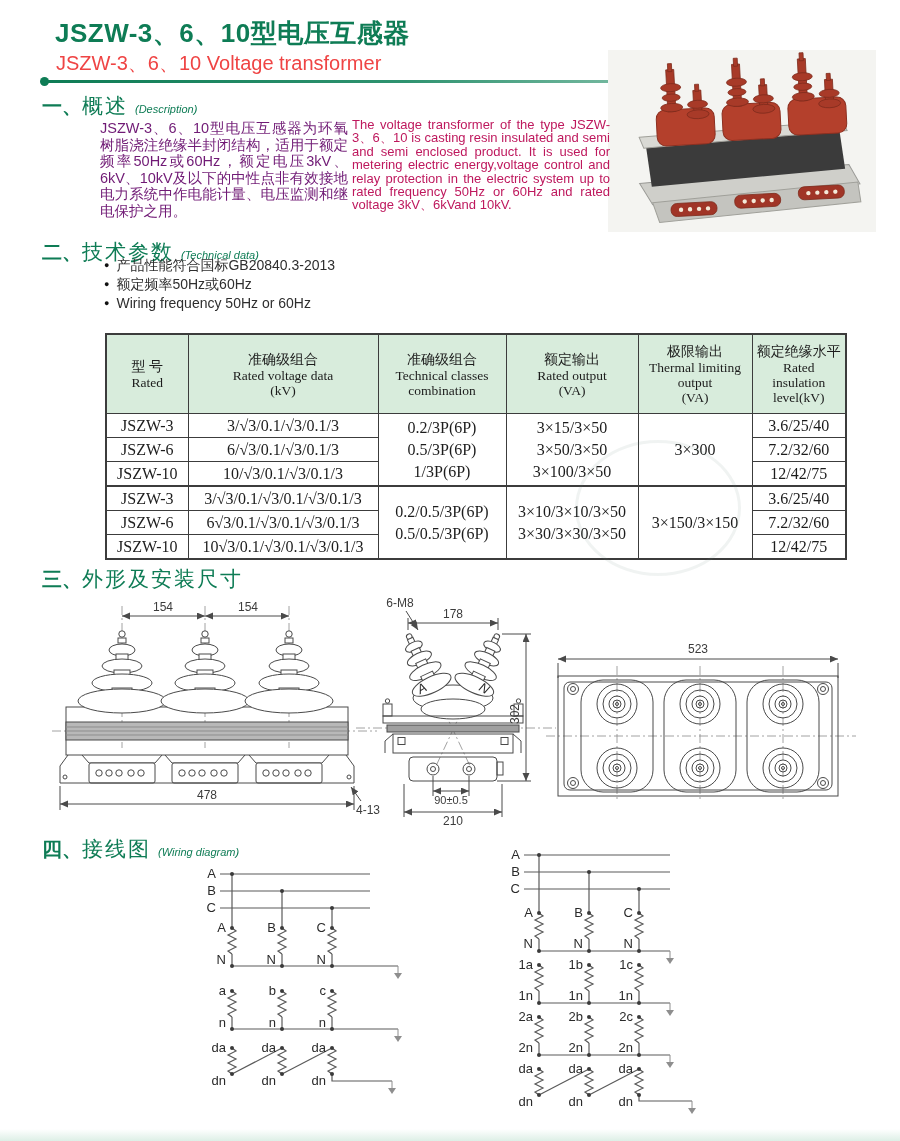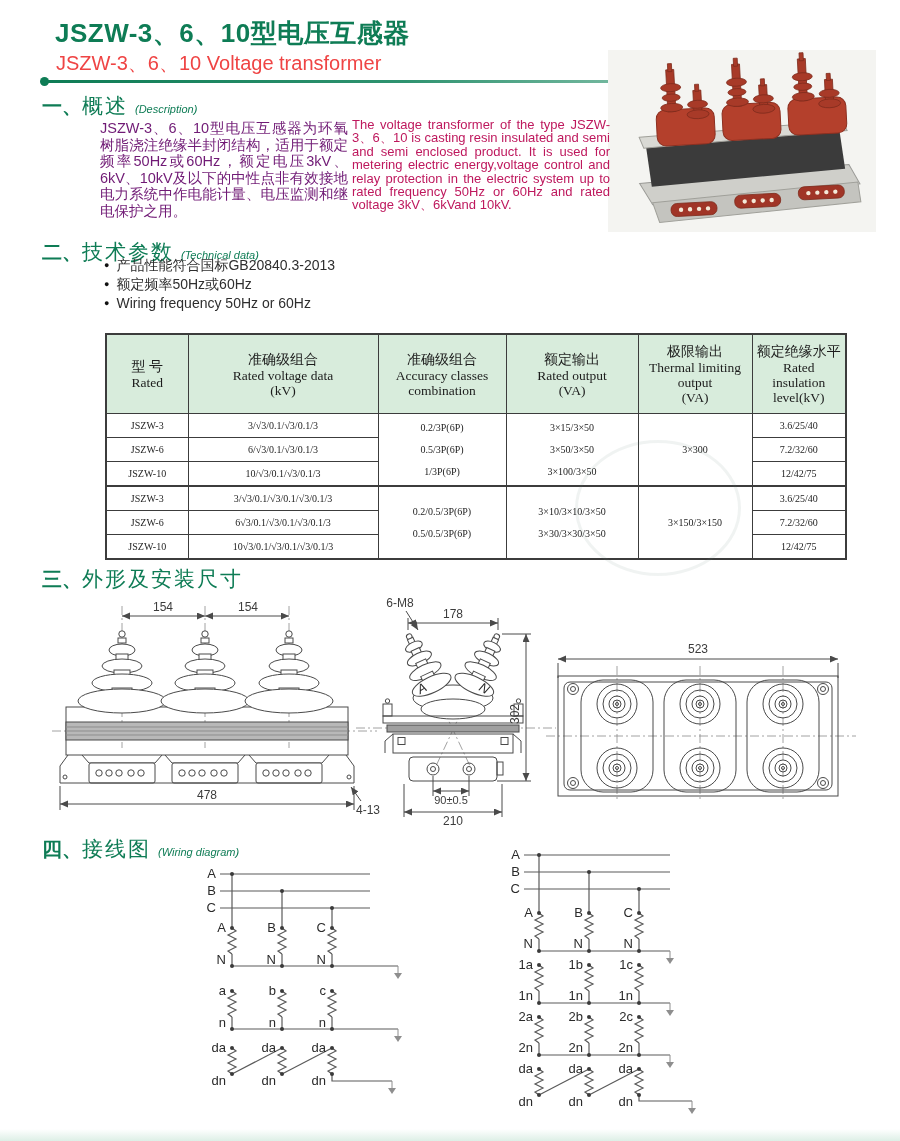--- a/index.html
+++ b/index.html
@@ -22,21 +22,21 @@
   .bullets{position:absolute;left:104px;top:256px;}
   .bullet-row{font-size:14px;color:#2e2e2e;line-height:19px;}
   .bullet-row::before{content:"\25CF";font-size:9px;margin-right:7px;vertical-align:2px;color:#111;}
   .spec-table{position:absolute;left:105px;top:333px;border-collapse:collapse;
               font-family:"Liberation Serif",serif;color:#1c1c1c;border:2px solid #3c3c3c;}
   .spec-table th,.spec-table td{border:1px solid #3c3c3c;text-align:center;vertical-align:middle;padding:0 3px;}
   .spec-table th{background:#d8ecdc;font-weight:normal;height:78px;}
   .th-zh{font-size:14px;line-height:17px;}
   .th-en{font-size:13.5px;line-height:15px;}
   .narrow{max-width:96px;margin:0 auto;}
-  .spec-table td{font-size:10px;height:23px;margin-top:8px;}
+  .spec-table td{font-size:16px;height:23px;margin-top:8px;}
   .cell-line{line-height:22px;}
   .g2 td{border-top:2px solid #3c3c3c;}
   .dim{font-size:12px;fill:#3c3c3c;font-family:"Liberation Sans",sans-serif;}
   .dims{font-size:11px;fill:#3c3c3c;font-family:"Liberation Sans",sans-serif;}
   .wlabel{font-size:13px;fill:#2a2a2a;font-family:"Liberation Sans",sans-serif;}
   .blabel{font-size:13px;fill:#2a2a2a;font-style:italic;font-family:"Liberation Sans",sans-serif;}
   .watermark{position:absolute;left:575px;top:440px;width:160px;height:130px;border-radius:50%;
              border:3px solid rgba(110,140,125,0.10);}
   .bottom-fade{position:absolute;left:0;bottom:0;width:100%;height:12px;
                background:linear-gradient(to top,#ddefe6,rgba(255,255,255,0));}
@@ -184,21 +184,21 @@
             <div class="th-zh">型  号</div>
             <div class="th-en">Rated</div>
           </th>
       <th>
             <div class="th-zh">准确级组合</div>
             <div class="th-en">Rated voltage data</div>
             <div class="th-en">(kV)</div>
           </th>
       <th>
             <div class="th-zh">准确级组合</div>
-            <div class="th-en narrow">Accuracy classes combination</div>
+            <div class="th-en narrow">Technical classes combination</div>
           </th>
       <th>
             <div class="th-zh">额定输出</div>
             <div class="th-en">Rated output</div>
             <div class="th-en">(VA)</div>
           </th>
       <th>
             <div class="th-zh">极限输出</div>
             <div class="th-en">Thermal limiting output</div>
             <div class="th-en">(VA)</div>

